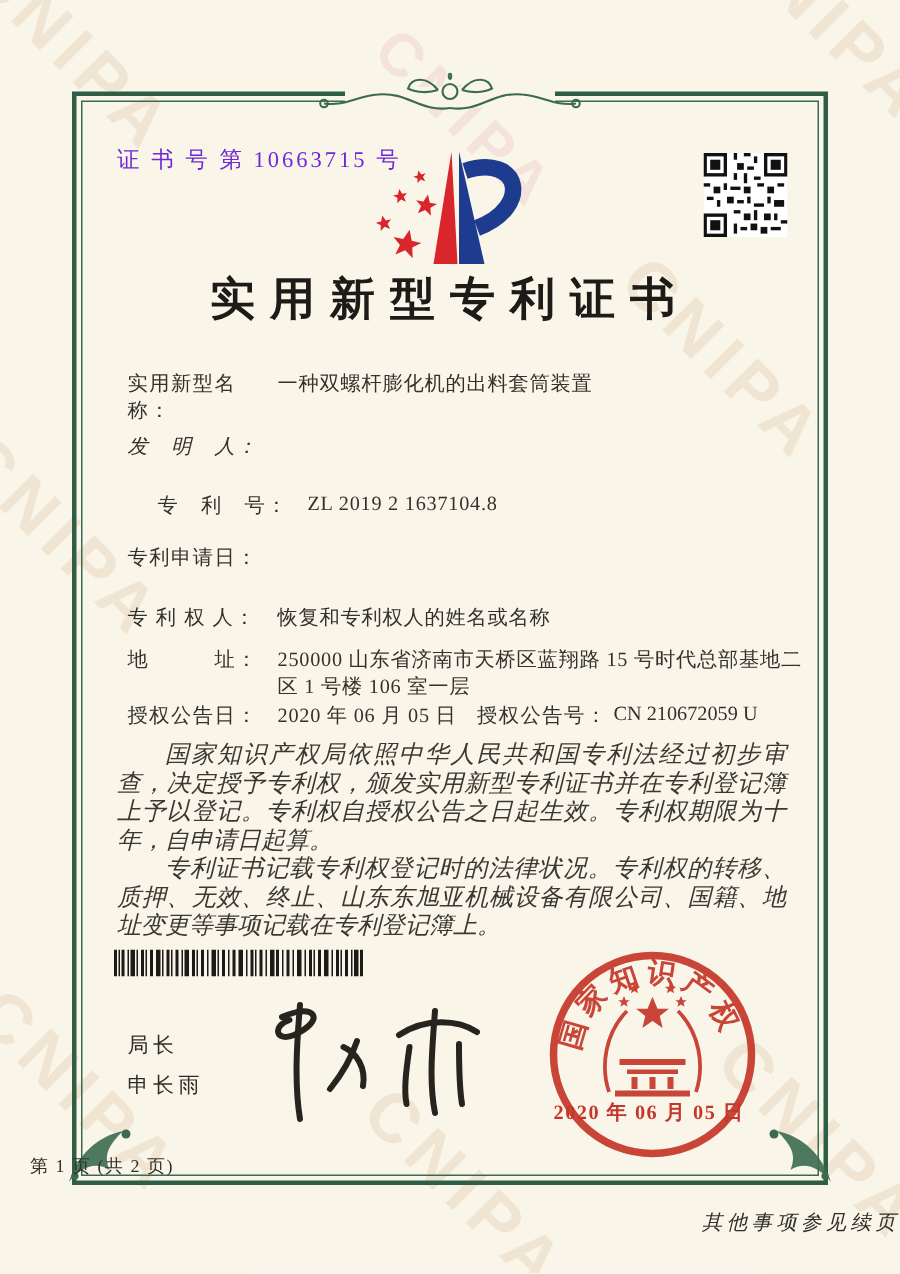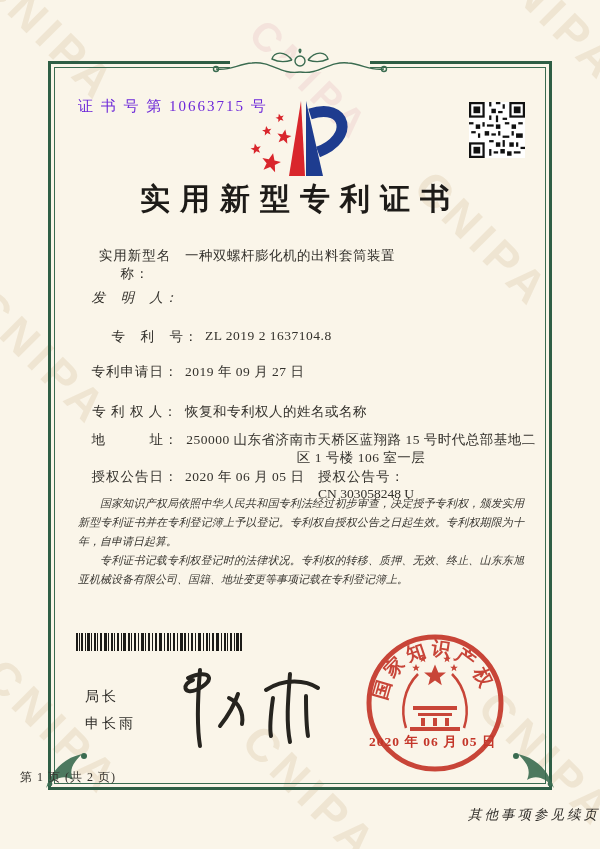--- a/index.html
+++ b/index.html
@@ -33,30 +33,30 @@
     position:absolute; left:78px; top:97px; font-size:15px;
     letter-spacing:2px; color:#6d28d9;
   }
   .logo { position:absolute; left:243px; top:98px; }
   .qr { position:absolute; left:469px; top:102px; }
   .title {
     position:absolute; left:0; top:179px; width:100%; text-align:center;
     font-size:30px; font-weight:bold; letter-spacing:10px; color:#1d1b18;
   }
   .field {
-    position:absolute; left:85px; display:flex; font-size:13.5px; color:#33312c;text-align:center;
+    position:absolute; left:85px; display:flex; font-size:13.5px; color:#33312c;
   }
   .field .lbl { width:100px; flex:0 0 100px; letter-spacing:1px; }
   .field .val { letter-spacing:0.5px; }
   .field .val.wrap { width:352px; line-height:18px; }
   .grant-right { position:absolute; left:318px; display:flex; font-size:13.5px; color:#33312c; }
   .grant-right .lbl { letter-spacing:1px; margin-right:4px; }
   .paras {
     position:absolute; left:78px; top:494px; width:446px;
-    font-size:11px; line-height:19px; color:#3a3833;
+    font-size:16px; line-height:19px; color:#3a3833;
     text-align:justify; font-style:italic;
   }
   .paras p { text-indent:2em; margin:0; }
   .barcode { position:absolute; left:76px; top:633px; }
   .signatory { position:absolute; left:85px; top:688px; font-size:14px; color:#2e2c28; letter-spacing:3px; }
   .signatory .line2 { margin-top:9px; }
   .signature { position:absolute; left:160px; top:664px; }
   .seal { position:absolute; left:360px; top:628px; opacity:0.92; }
   .seal-date {
     position:absolute; left:369px; top:733px; font-size:13.5px; font-weight:bold;
@@ -196,37 +196,36 @@
     </div>
     <div class="field" style="top:289px;font-style:italic;">
       <span class="lbl">发　明　人：</span>
     </div>
     <div class="field" style="top:328px;margin-left:20px;">
       <span class="lbl">专　利　号：</span>
       <span class="val">ZL 2019 2 1637104.8</span>
     </div>
     <div class="field" style="top:363px;">
       <span class="lbl">专利申请日：</span>
-      <span class="val">2019 年 09 月 27 日</span>
     </div>
     <div class="field" style="top:403px;">
       <span class="lbl">专 利 权 人：</span>
       <span class="val">恢复和专利权人的姓名或名称</span>
     </div>
     <div class="field" style="top:431px;">
       <span class="lbl">地　　　址：</span>
       <span class="val wrap">250000 山东省济南市天桥区蓝翔路 15 号时代总部基地二区 1 号楼 106 室一层</span>
     </div>
     <div class="field" style="top:468px;">
       <span class="lbl">授权公告日：</span>
       <span class="val">2020 年 06 月 05 日</span>
     </div>
-    <div class="grant-right" style="top:468px;flex-direction:column;">
+    <div class="grant-right" style="top:468px;">
       <span class="lbl">授权公告号：</span>
-      <span class="val">CN 303058248 U</span>
+      <span class="val">CN 210672059 U</span>
     </div>
 
     <div class="paras">
       <p>国家知识产权局依照中华人民共和国专利法经过初步审查，决定授予专利权，颁发实用新型专利证书并在专利登记簿上予以登记。专利权自授权公告之日起生效。专利权期限为十年，自申请日起算。</p>
       <p>专利证书记载专利权登记时的法律状况。专利权的转移、质押、无效、终止、山东东旭亚机械设备有限公司、国籍、地址变更等事项记载在专利登记簿上。</p>
     </div>
 
     <svg class="barcode" width="166" height="18" viewBox="0 0 166 18">
       <g fill="#1c1b18">
         <rect x="0" y="0" width="2" height="18"></rect>

